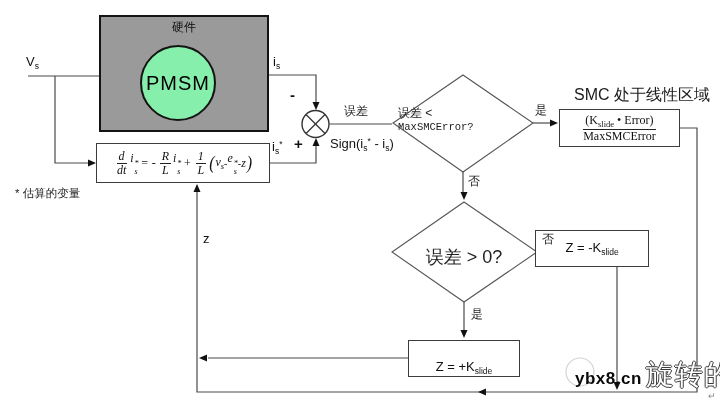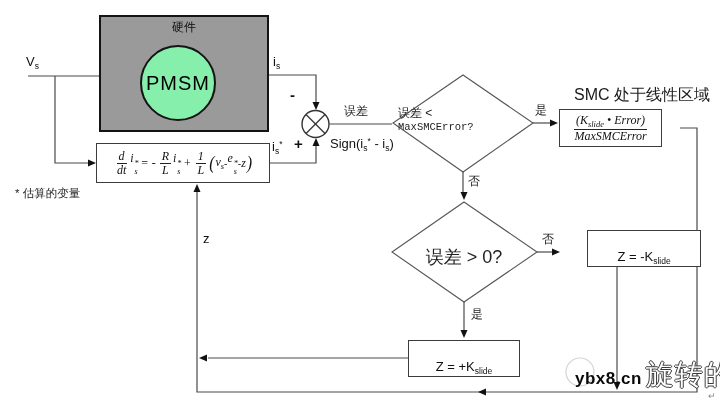--- a/index.html
+++ b/index.html
@@ -16,24 +16,24 @@
   .pmsm-circle{position:absolute;left:39px;top:28px;width:76px;height:76px;border-radius:50%;
                background:#86efac;border:2px solid #141414;box-sizing:border-box;
                display:flex;align-items:center;justify-content:center;
                font-size:20px;letter-spacing:1px;color:#000;}
 
   
   .wbox{background:#fff;border:1px solid #3c3c3c;box-sizing:border-box;
         display:flex;align-items:center;justify-content:center;}
   .formula-box{left:96px;top:143px;width:174px;height:40px;
                font-family:"Liberation Serif",serif;font-style:italic;font-size:12px;}
-  .linear-box{left:559px;top:109px;width:103px;height:38px;
-              font-family:"Liberation Serif",serif;font-style:italic;font-size:12px;}
+  .linear-box{left:559px;top:109px;width:121px;height:38px;
+              font-family:"Liberation Serif",serif;font-size:12px;}
   .zbox{font-size:13px;}
-  .zminus-box{left:587px;top:230px;width:114px;height:37px;align-items:flex-end;}
+  .zminus-box{left:535px;top:230px;width:114px;height:37px;}
   .zplus-box{left:408px;top:340px;width:112px;height:37px;align-items:flex-end;}
 
   
   .frac{display:inline-flex;flex-direction:column;align-items:center;line-height:1.05;
         vertical-align:middle;margin:0 2px;}
   .frac .num{padding:0 2px;border-bottom:0.9px solid #222;}
   .frac .den{padding:0 2px;}
   .ss{display:inline-flex;flex-direction:column;align-items:flex-start;line-height:0.9;
       vertical-align:-4px;margin-left:1px;}
   .ss span{font-size:8px;}

